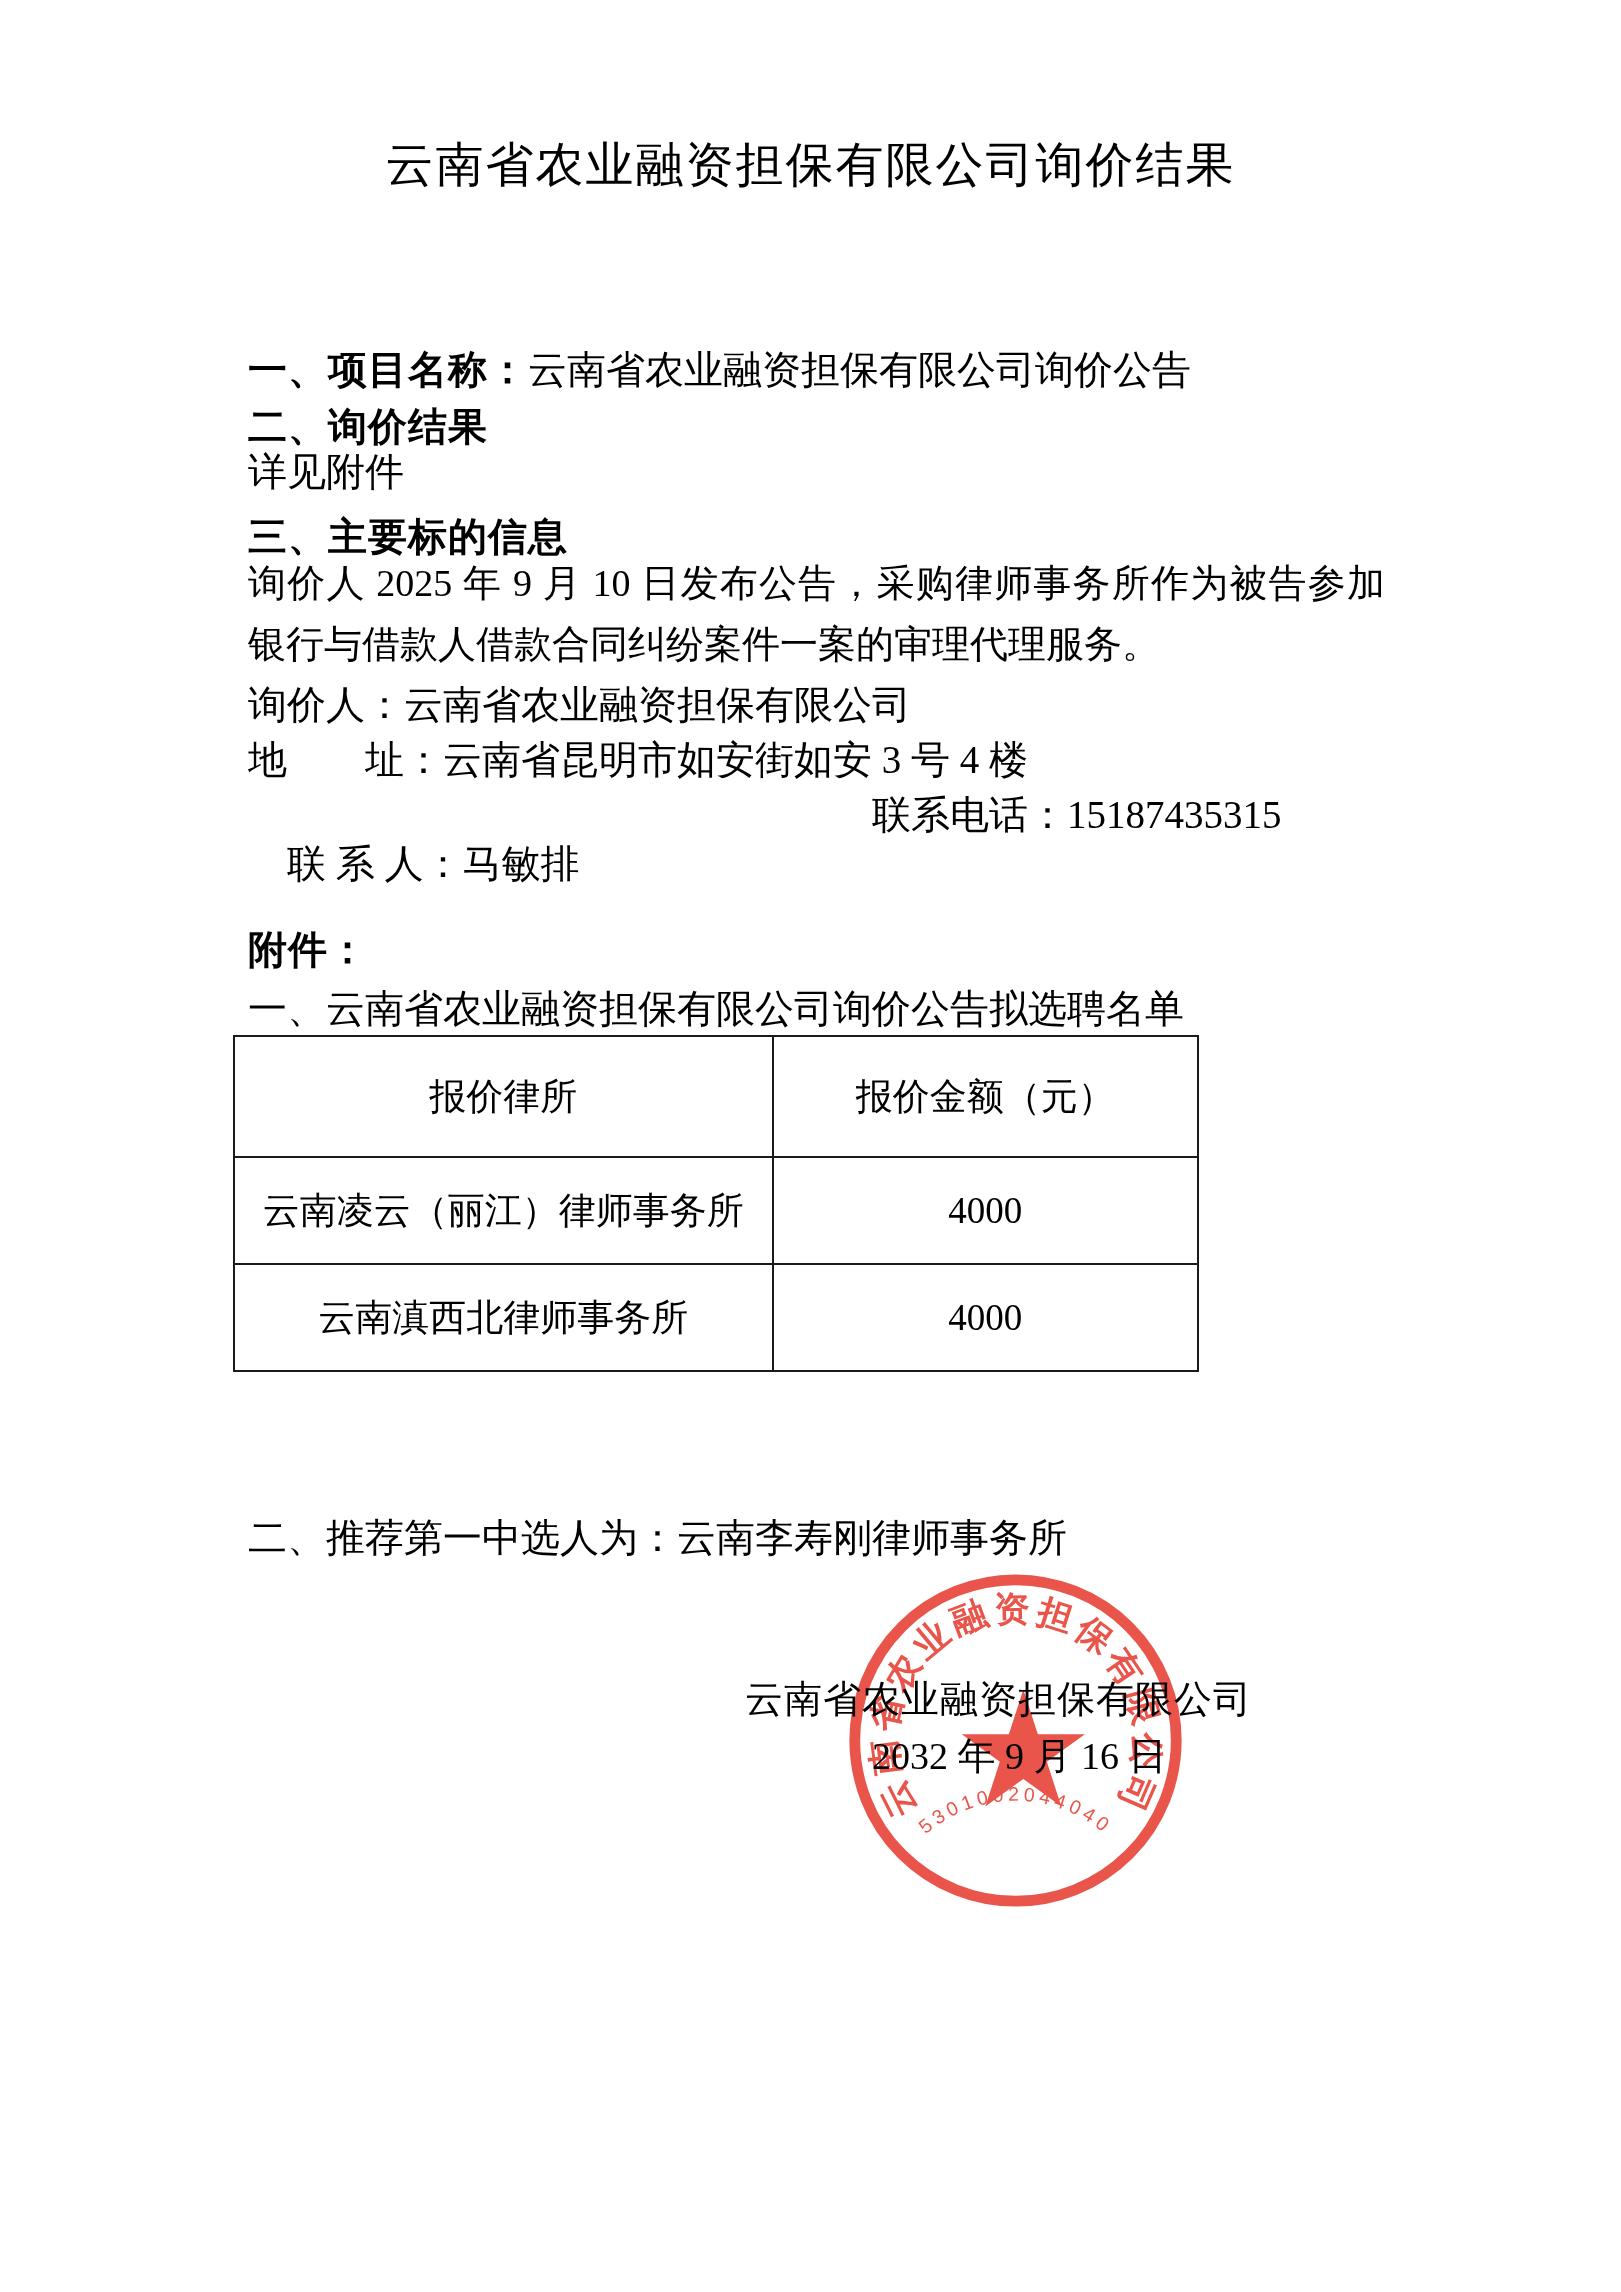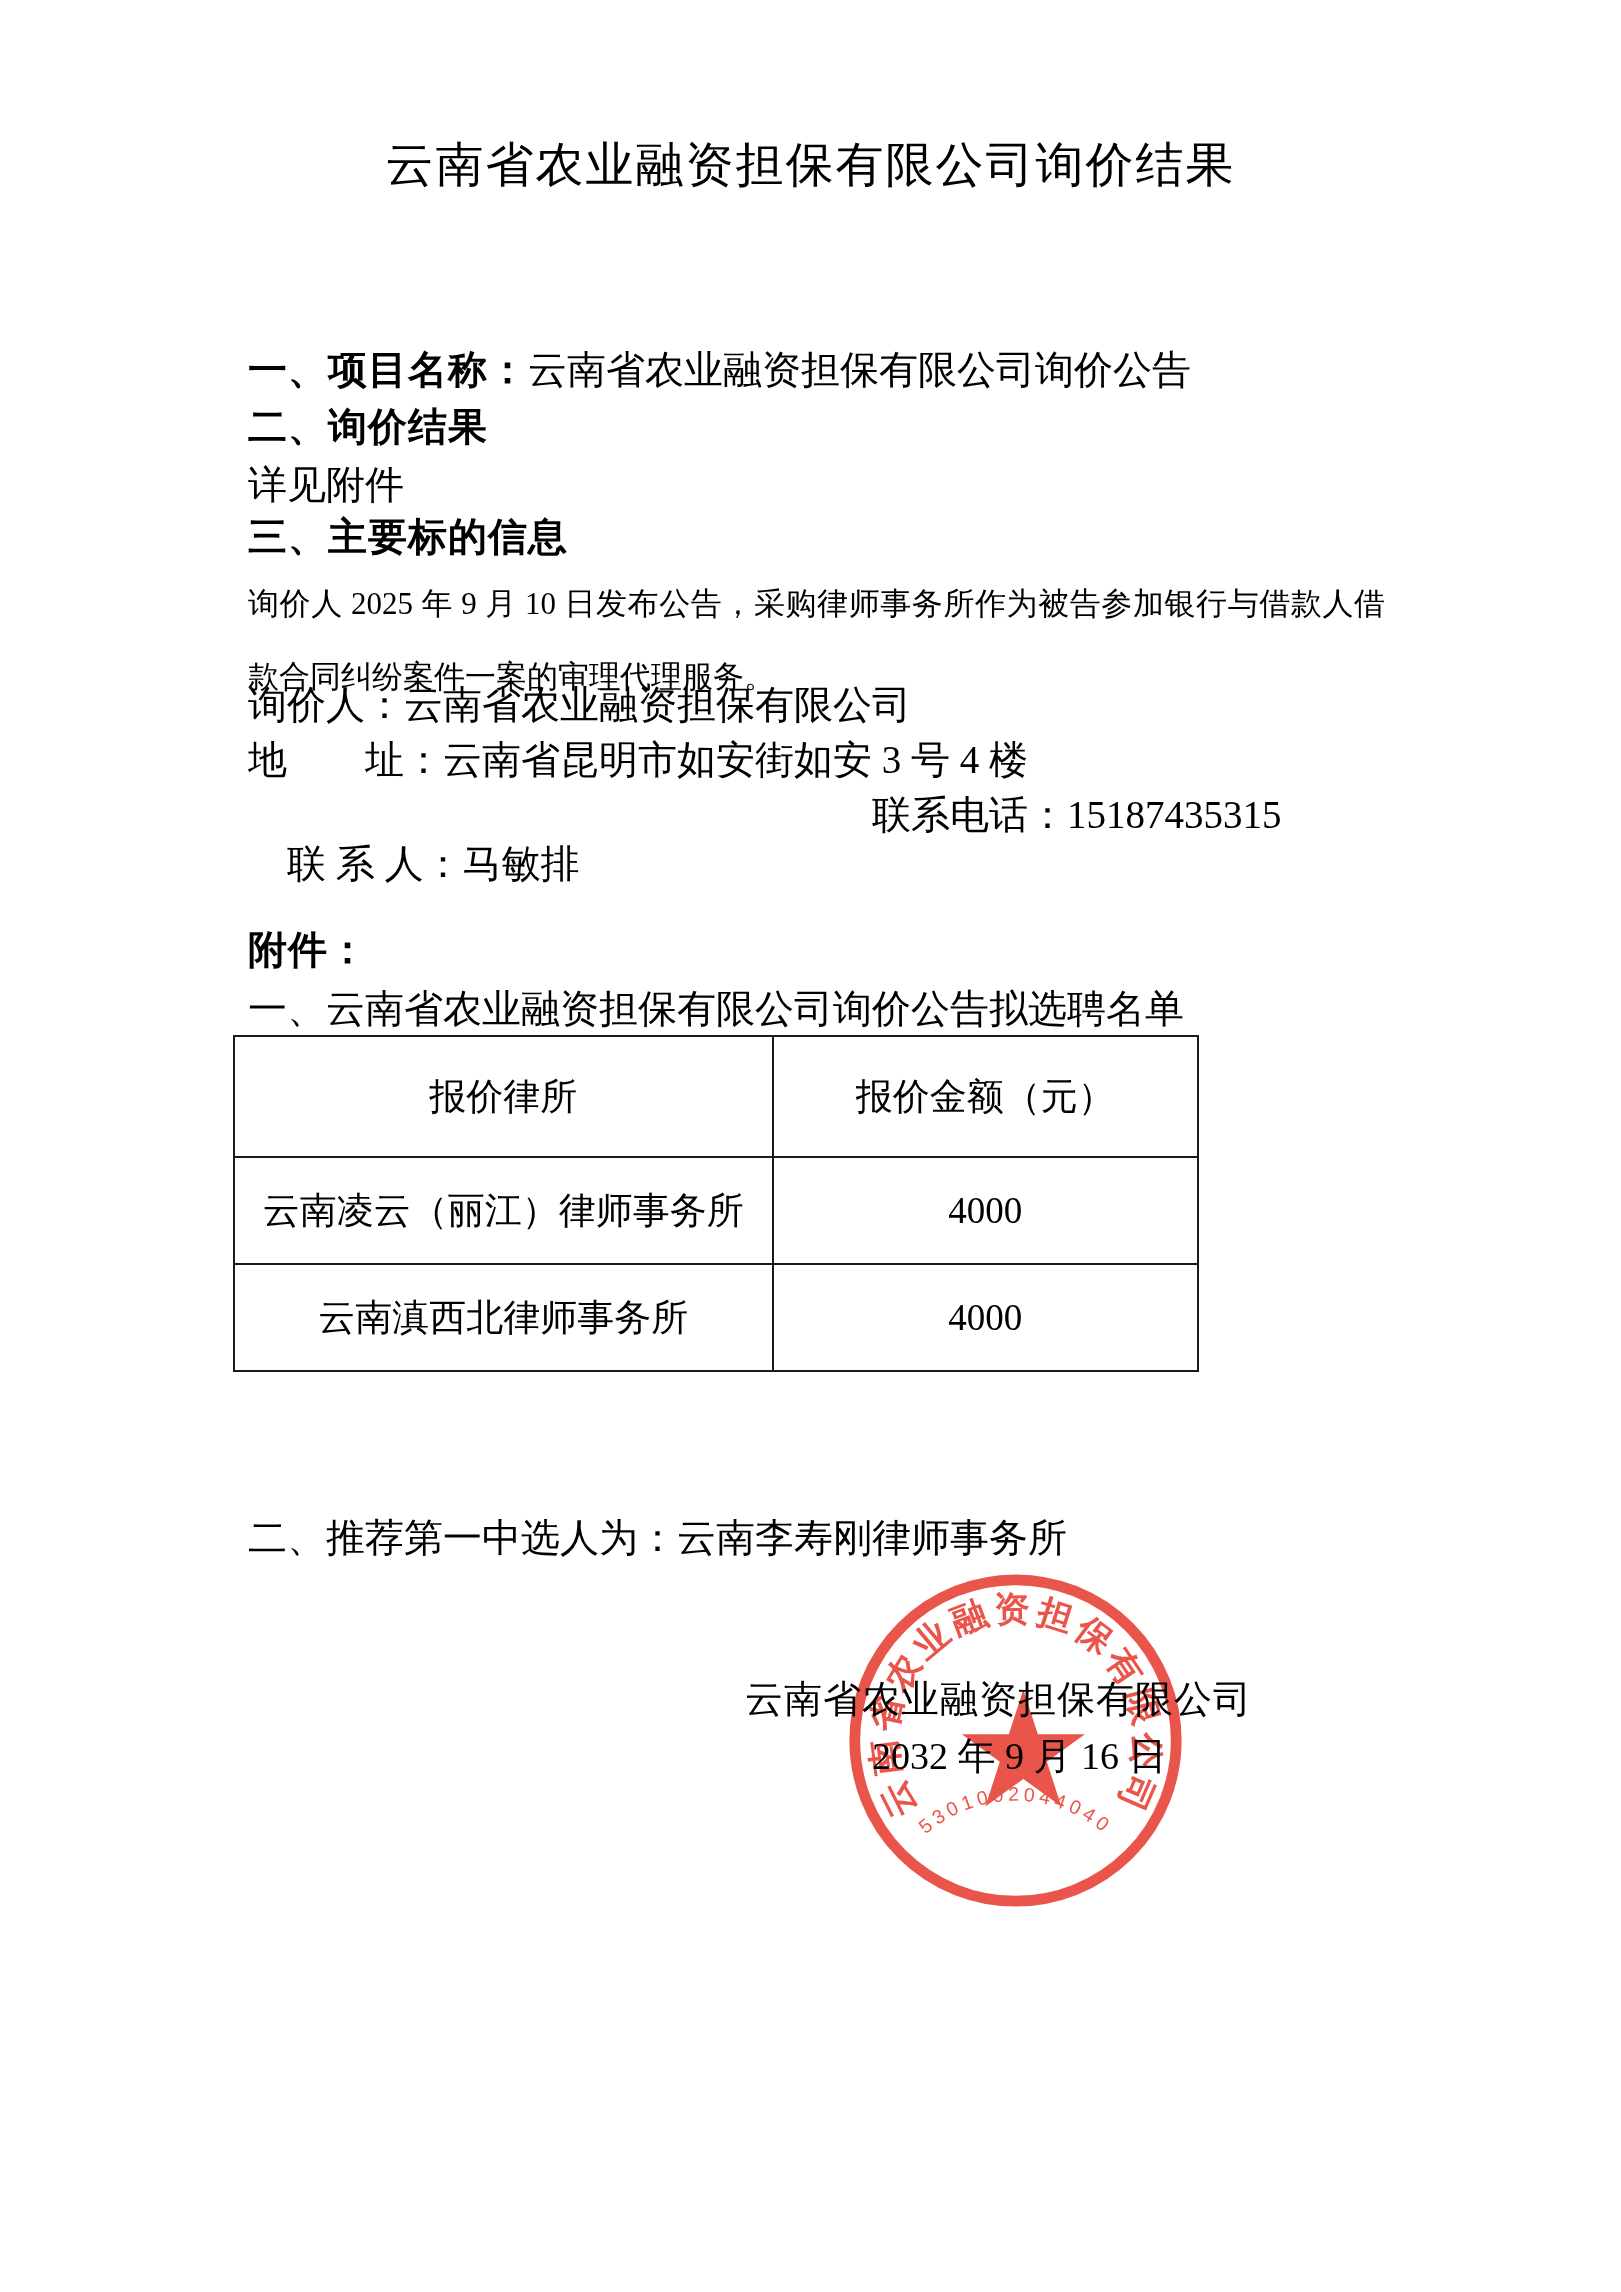--- a/index.html
+++ b/index.html
@@ -20,22 +20,22 @@
   .line{
     position:absolute;left:248px;
     font-size:39px;line-height:49px;white-space:pre;
   }
   .hd{
     font-weight:bold;
     font-family:"Liberation Sans", sans-serif;
     letter-spacing:1px;
   }
   .para{
-    position:absolute;left:248px;top:567px;width:1137px;
-    font-size:31px;line-height:73px;
+    position:absolute;left:248px;top:553px;width:1137px;
+    font-size:38px;line-height:61px;
     text-align:justify;white-space:normal;
   }
   .phone-span{position:absolute;left:624px;top:0;white-space:pre;}
   .quote-table{
     position:absolute;left:233px;top:1035px;width:966px;
     border-collapse:collapse;table-layout:fixed;
     font-size:37px;
   }
   .quote-table td{
     border:2px solid #1a1a1a;
@@ -59,21 +59,21 @@
 <body>
 
 <div class="page">
 
   <h1 class="title">云南省农业融资担保有限公司询价结果</h1>
 
   <div class="line" style="top:345px"><span class="hd">一、项目名称：</span><span>云南省农业融资担保有限公司询价公告</span></div>
 
   <div class="line hd" style="top:402px"><span>二、询价结果</span></div>
 
-  <div class="line" style="top:460px">详见附件</div>
+  <div class="line" style="top:447px">详见附件</div>
 
   <div class="line hd" style="top:512px"><span>三、主要标的信息</span></div>
 
   <div class="para">询价人 2025 年 9 月 10 日发布公告，采购律师事务所作为被告参加银行与借款人借款合同纠纷案件一案的审理代理服务。</div>
 
   <div class="line" style="top:680px">询价人：云南省农业融资担保有限公司</div>
 
   <div class="line" style="top:735px">地　　址：云南省昆明市如安街如安 3 号 4 楼</div>
 
   <div class="line" style="top:790px">

